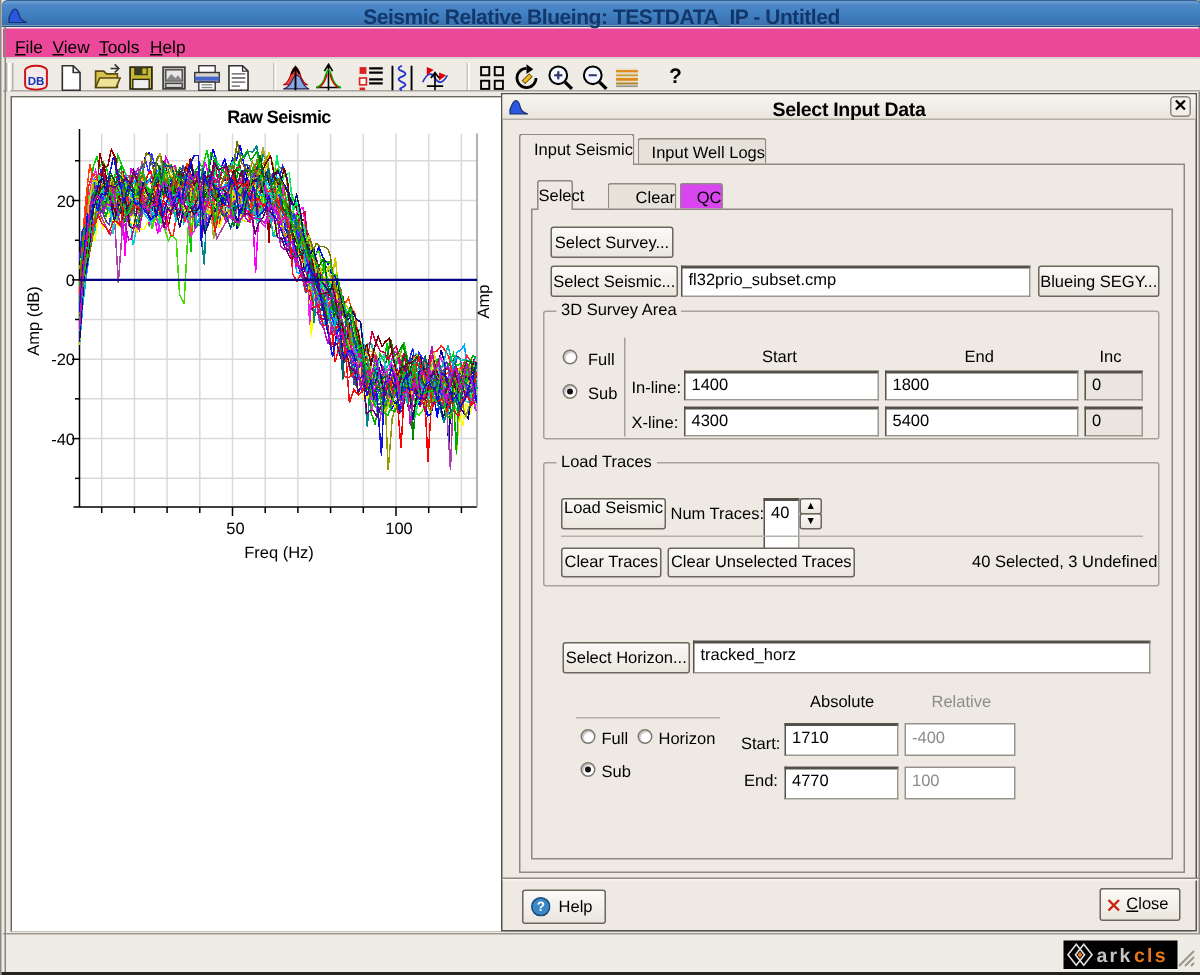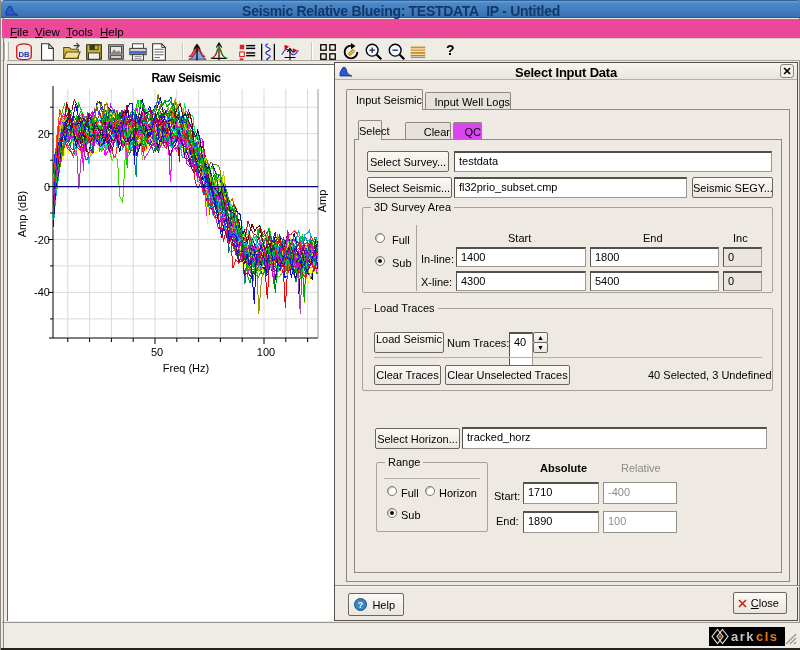--- a/index.html
+++ b/index.html
@@ -282,25 +282,24 @@
     <div class="tab" style="left:90px;top:29px;width:86px;height:18px;padding-top:3px;background:#e6e2da">Input Well Logs</div>
     <div class="frame" style="left:11px;top:46px;width:444px;height:473px;z-index:2"></div>
 
     <div class="tab" style="left:23px;top:57px;width:24px;height:20px;padding-top:4px;z-index:5">Select</div>
     <div class="tab" style="left:70px;top:59px;width:46px;height:18px;padding-top:3px;background:#e6e2da;z-index:4">Clear</div>
     <div class="tab" style="left:118px;top:59px;width:29px;height:18px;padding-top:3px;background:#d946ef;z-index:4">QC</div>
     <div class="frame" style="left:19px;top:76px;width:428px;height:434px;z-index:4"></div>
     <div style="position:absolute;z-index:6;left:0;top:0;width:100%;height:100%;pointer-events:none">
 
       <div class="btn" style="left:32px;top:88px;width:82px;height:21px;padding-top:4px">Select Survey...</div>
-      <div class="inp" style="left:119px;top:88px;width:318px;height:21px">testdata</div>
 
       <div class="btn" style="left:32px;top:114px;width:85px;height:21px;padding-top:4px">Select Seismic...</div>
       <div class="inp" style="left:119px;top:114px;width:233px;height:21px">fl32prio_subset.cmp</div>
-      <div class="btn" style="left:357px;top:114px;width:81px;height:21px;padding-top:4px">Seismic SEGY...</div>
+      <div class="btn" style="left:357px;top:114px;width:81px;height:21px;padding-top:4px">Blueing SEGY...</div>
 
       <div class="grp" style="left:27px;top:144px;width:411px;height:86px">
           <span class="grplab">3D Survey Area</span>
         </div>
       <div class="radio" style="left:40px;top:170px"></div>
         <span class="lab" style="left:57px;top:171px">Full</span>
       <div class="radio sel" style="left:40px;top:193px"></div>
         <span class="lab" style="left:57px;top:194px">Sub</span>
       <div style="position:absolute;left:81px;top:162px;width:1px;height:66px;background:#a6a299"></div>
       <span class="lab" style="left:173px;top:169px">Start</span>
@@ -323,37 +322,34 @@
       <div class="inp" style="left:174px;top:269px;width:24px;height:39px">40</div>
       <div class="btn" style="left:198px;top:269px;width:15px;height:11px;font-size:7px;line-height:9px">▲</div>
       <div class="btn" style="left:198px;top:279px;width:15px;height:11px;font-size:7px;line-height:9px">▼</div>
       <div style="position:absolute;left:39px;top:294px;width:388px;height:1px;background:#b5b1a8"></div>
       <div class="btn" style="left:39px;top:302px;width:67px;height:20px;padding-top:3px">Clear Traces</div>
       <div class="btn" style="left:110px;top:302px;width:125px;height:20px;padding-top:3px">Clear Unselected Traces</div>
       <span class="lab" style="left:313px;top:306px">40 Selected, 3 Undefined</span>
 
       <div class="btn" style="left:40px;top:365px;width:85px;height:21px;padding-top:4px">Select Horizon...</div>
       <div class="inp" style="left:127px;top:364px;width:305px;height:22px">tracked_horz</div>
-      <div class="grp" style="left:41px;top:399px;width:112px;height:70px">
-          <span class="grplab">Range</span>
-        </div>
       <div style="position:absolute;left:49px;top:415px;width:96px;height:1px;background:#b5b1a8"></div>
       <div class="radio" style="left:52px;top:423px"></div>
         <span class="lab" style="left:66px;top:424px">Full</span>
       <div class="radio" style="left:90px;top:423px"></div>
         <span class="lab" style="left:104px;top:424px">Horizon</span>
       <div class="radio sel" style="left:52px;top:445px"></div>
         <span class="lab" style="left:66px;top:446px">Sub</span>
-      <span class="lab" style="left:205px;top:399px;font-weight:bold">Absolute</span>
+      <span class="lab" style="left:205px;top:399px;font-weight:normal">Absolute</span>
       <span class="lab" style="left:286px;top:399px;color:#8c8c8c">Relative</span>
       <span class="lab" style="left:159px;top:427px">Start:</span>
       <div class="inp" style="left:188px;top:419px;width:76px;height:22px">1710</div>
       <div class="inpg" style="left:268px;top:419px;width:74px;height:22px">-400</div>
       <span class="lab" style="left:161px;top:452px">End:</span>
-      <div class="inp" style="left:188px;top:448px;width:76px;height:22px">1890</div>
+      <div class="inp" style="left:188px;top:448px;width:76px;height:22px">4770</div>
       <div class="inpg" style="left:268px;top:448px;width:74px;height:22px">100</div>
       <div style="position:absolute;left:0px;top:522px;width:464px;height:1px;background:#8e8a82;box-shadow:0 1px 0 #f8f6f2"></div>
 
       <div class="btn" style="left:13px;top:530px;width:56px;height:23px;padding-top:5px;text-align:right;padding-right:8px">Help</div>
       <svg class="abs" style="left:19px;top:535px" width="13" height="13" viewBox="0 0 13 13">
           <circle cx="6.5" cy="6.5" r="6" fill="#3a87c8" stroke="#1a4a78"></circle>
           <text x="6.5" y="9.5" text-anchor="middle" font-size="9" font-weight="bold" fill="#fff">?</text>
         </svg>
       <div class="btn" style="left:398px;top:529px;width:54px;height:22px;padding-top:4px;text-align:right;padding-right:7px"><u>C</u>lose</div>
       <svg class="abs" style="left:403px;top:535px" width="10" height="10" viewBox="0 0 10 10">

